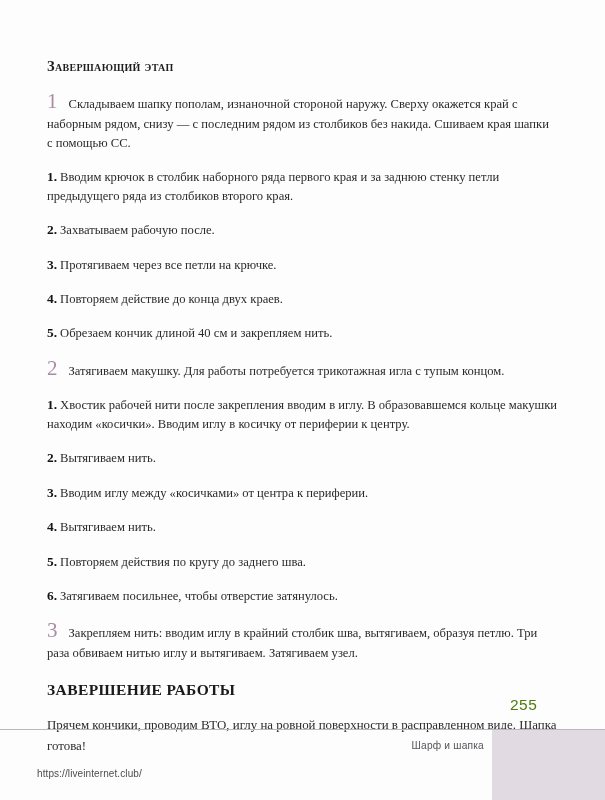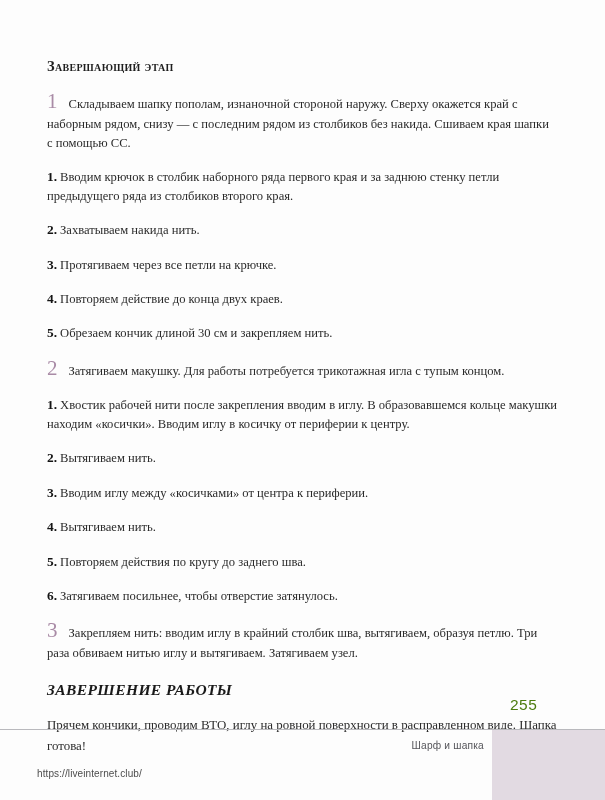--- a/index.html
+++ b/index.html
@@ -46,21 +46,20 @@
     line-height: 1.2;
   }
   .heading-caps {
     font-family: "Liberation Serif", "DejaVu Serif", serif;
     font-weight: bold;
     font-size: 15.5px;
     letter-spacing: 0.4px;
     color: #1a1a1a;
     margin: 18px 0 16px 0;
     line-height: 1.2;
-    font-style: italic;
   }
 
   
   .major-step {
     position: relative;
     padding-left: 0;
     margin: 0 8px 14px 0;
   }
   .major-num {
     font-family: "Liberation Serif", "DejaVu Serif", serif;
@@ -175,24 +174,24 @@
 
     <h2 class="heading-smallcaps">Завершающий этап</h2>
 
     <div class="major-step">
       <div class="major-text-block">
         <span class="major-num">1</span><span class="major-text">Складываем шапку пополам, изнаночной стороной наружу. Сверху окажется край с наборным рядом, снизу — с последним рядом из столбиков без накида. Сшиваем края шапки с помощью СС.</span>
       </div>
     </div>
 
     <p class="sub-step"><span class="sub-num">1.</span><span>Вводим крючок в столбик наборного ряда первого края и за заднюю стенку петли предыдущего ряда из столбиков второго края.</span></p>
-    <p class="sub-step"><span class="sub-num">2.</span><span>Захватываем накида нить.</span></p>
+    <p class="sub-step"><span class="sub-num">2.</span><span>Захватываем рабочую после.</span></p>
     <p class="sub-step"><span class="sub-num">3.</span><span>Протягиваем через все петли на крючке.</span></p>
     <p class="sub-step"><span class="sub-num">4.</span><span>Повторяем действие до конца двух краев.</span></p>
-    <p class="sub-step"><span class="sub-num">5.</span><span>Обрезаем кончик длиной 30 см и закрепляем нить.</span></p>
+    <p class="sub-step"><span class="sub-num">5.</span><span>Обрезаем кончик длиной 40 см и закрепляем нить.</span></p>
 
     <div class="major-step">
       <div class="major-text-block">
         <span class="major-num">2</span><span class="major-text">Затягиваем макушку. Для работы потребуется трикотажная игла с тупым концом.</span>
       </div>
     </div>
 
     <p class="sub-step"><span class="sub-num">1.</span><span>Хвостик рабочей нити после закрепления вводим в иглу. В образовавшемся кольце макушки находим «косички». Вводим иглу в косичку от периферии к центру.</span></p>
     <p class="sub-step"><span class="sub-num">2.</span><span>Вытягиваем нить.</span></p>
     <p class="sub-step"><span class="sub-num">3.</span><span>Вводим иглу между «косичками» от центра к периферии.</span></p>

